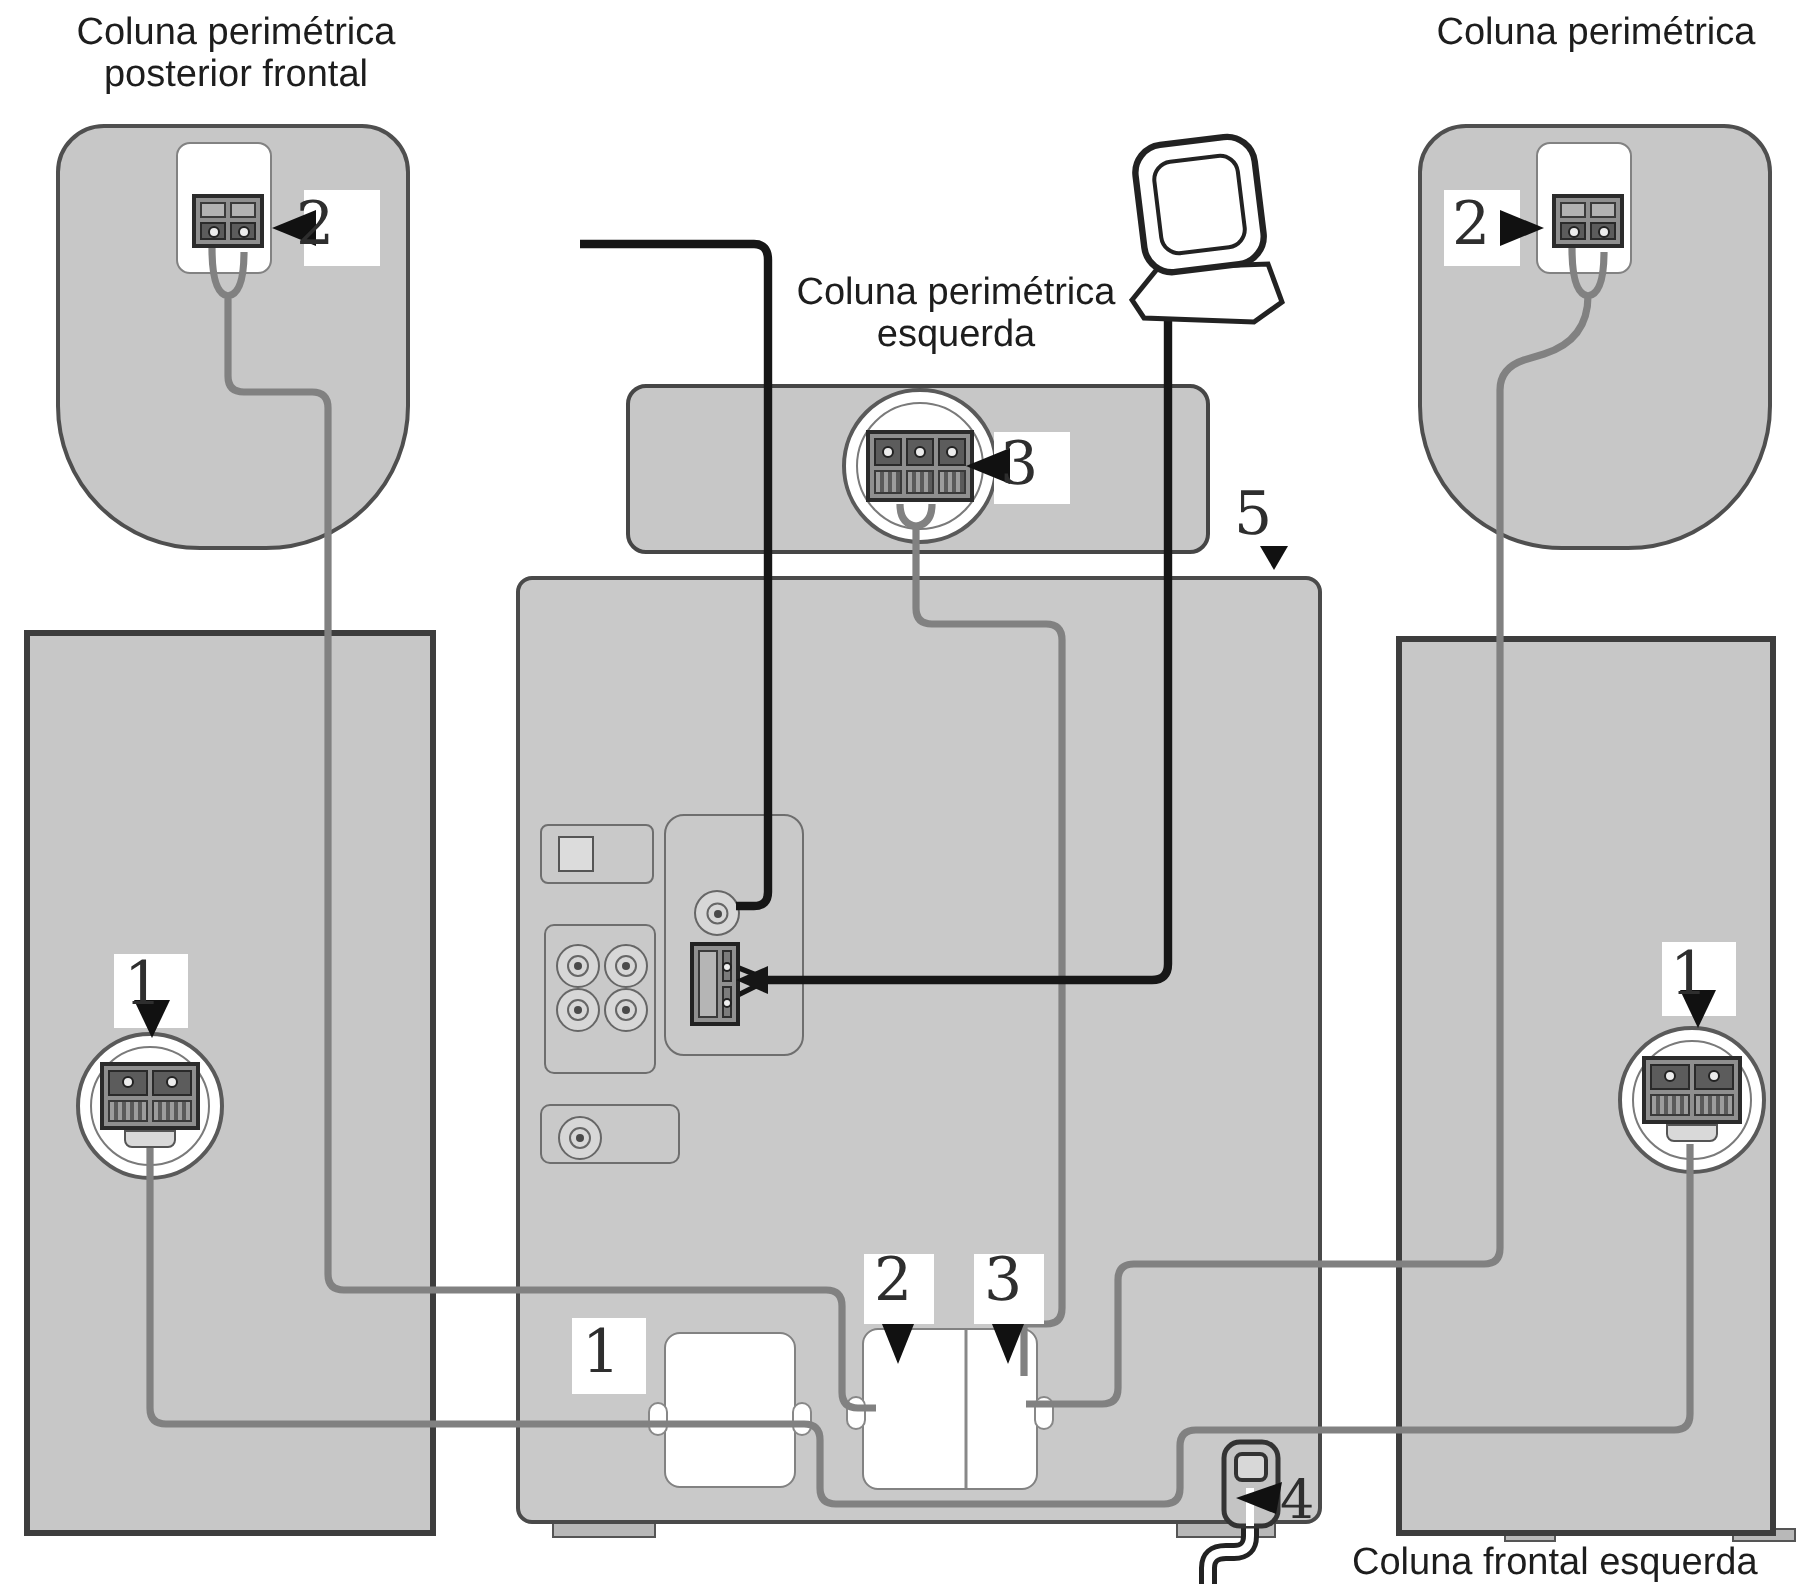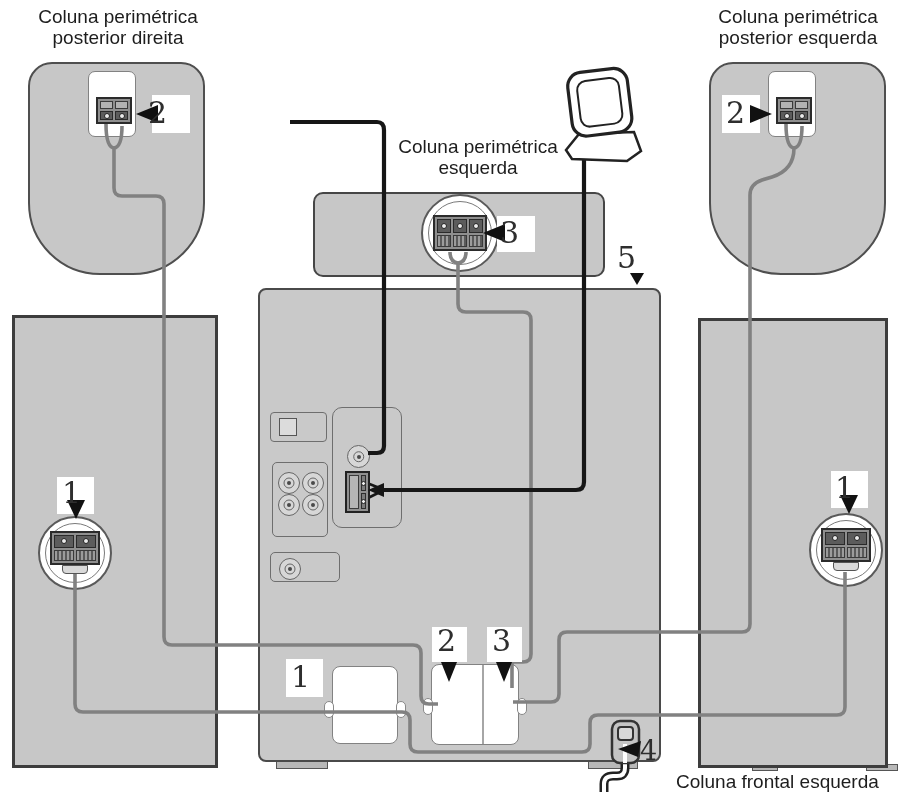--- a/index.html
+++ b/index.html
@@ -48,25 +48,24 @@
   svg.layer{position:absolute;left:0;top:0;z-index:5;}
   svg.overlay{position:absolute;left:0;top:0;z-index:8;}
 </style>
 </head>
 <body>
 
 <div class="canvas">
 
   <div class="caption" style="left:18px;top:6px;width:200px;">
     <span>Coluna perimétrica</span><br>
-    <span>posterior direita</span>
+    <span>posterior frontal</span>
   </div>
   <div class="caption" style="left:698px;top:6px;width:200px;">
     <span>Coluna perimétrica</span><br>
-    <span>posterior esquerda</span>
   </div>
   <div class="caption" style="left:378px;top:136px;width:200px;">
     <span>Coluna perimétrica</span><br>
     <span>esquerda</span>
   </div>
   <div class="caption" style="left:676px;top:771px;width:240px;text-align:left;white-space:nowrap;">Coluna frontal esquerda</div>
 
   <div class="abs surround" style="left:28px;top:62px;width:177px;height:213px;"></div>
   <div class="abs surround" style="left:709px;top:62px;width:177px;height:213px;"></div>
   <div class="abs body-gray" style="left:12px;top:315px;width:206px;height:453px;"></div>

